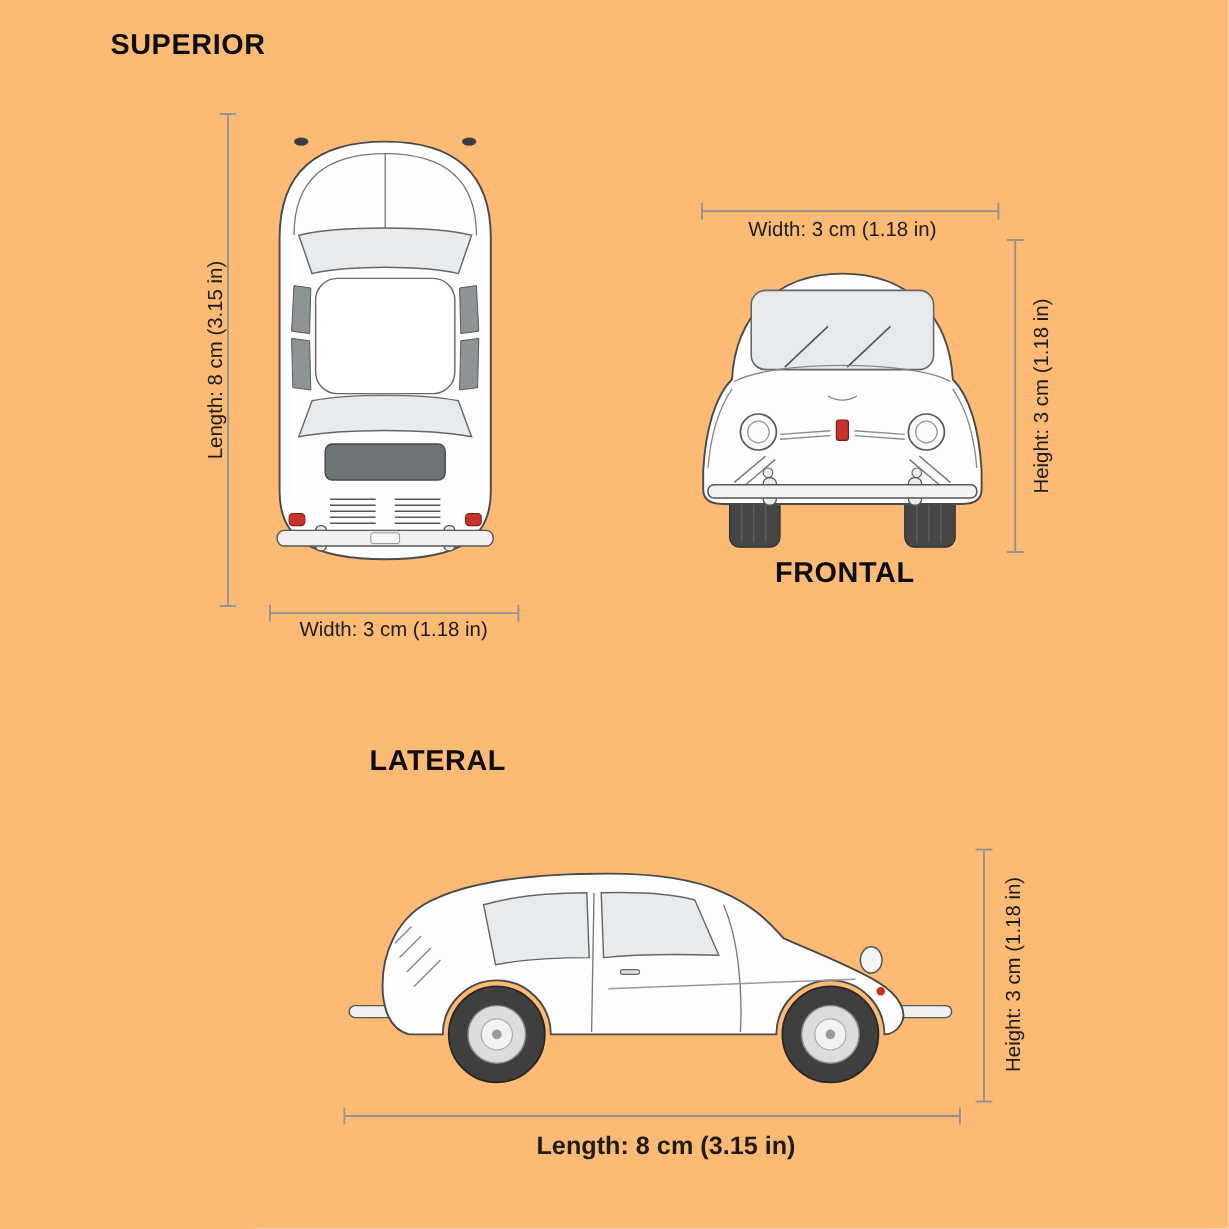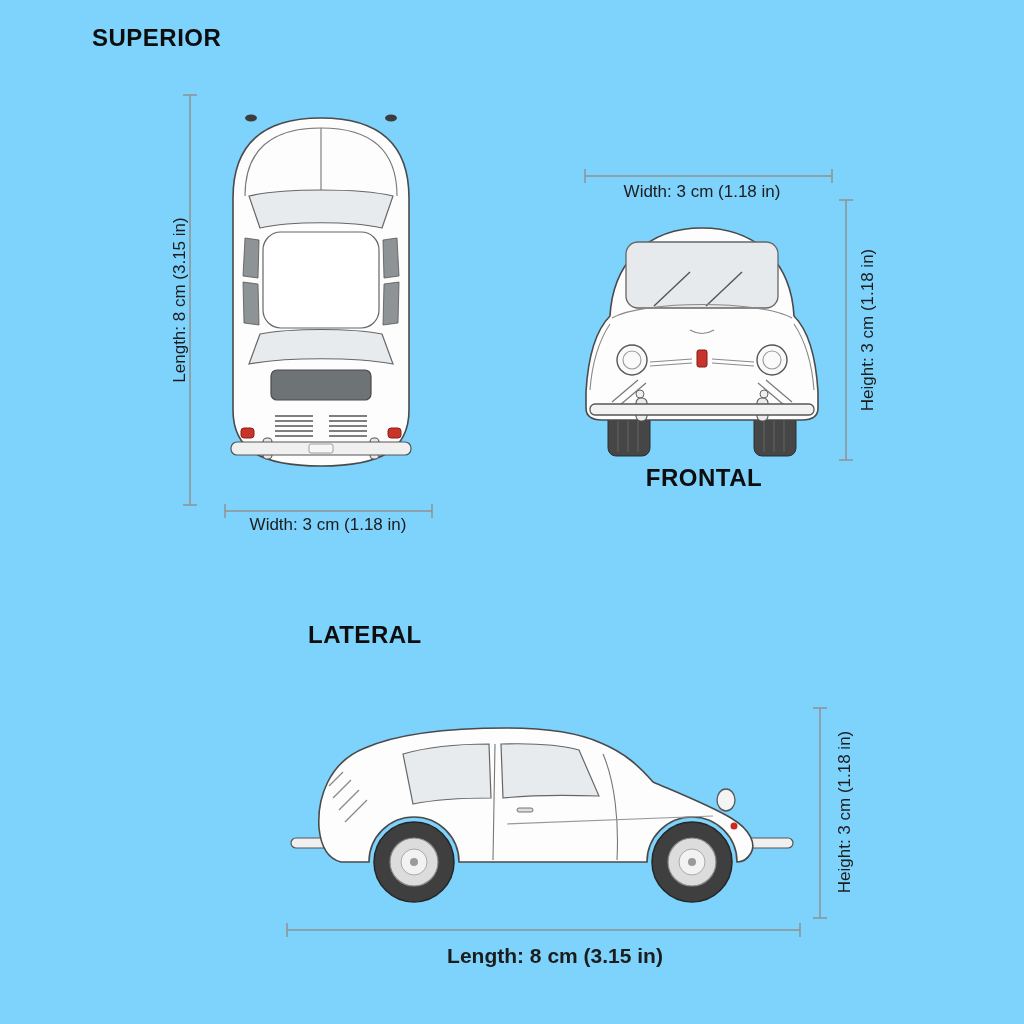--- a/index.html
+++ b/index.html
@@ -1,17 +1,17 @@
 <!DOCTYPE html>
 <html><head>
 <meta charset="utf-8">
 <style>
   html,body{margin:0;padding:0;background:#ffffff;}
   #canvas{
-    position:relative;width:1024px;height:1024px;background:#7dd3fc;overflow:hidden;
+    position:relative;width:1024px;height:1024px;background:#fdba74;overflow:hidden;
     font-family:"Liberation Sans", sans-serif;color:#111;
   }
   .view-title{
     position:absolute;font-size:24px;font-weight:700;letter-spacing:.5px;color:#0d0d0d;
     white-space:nowrap;
   }
   .view-title.centered{transform:translate(-50%,-50%);text-align:center;}
   .dim-label{
     position:absolute;font-size:17px;font-weight:500;color:#1c1c1c;white-space:nowrap;
     transform:translate(-50%,-50%);

